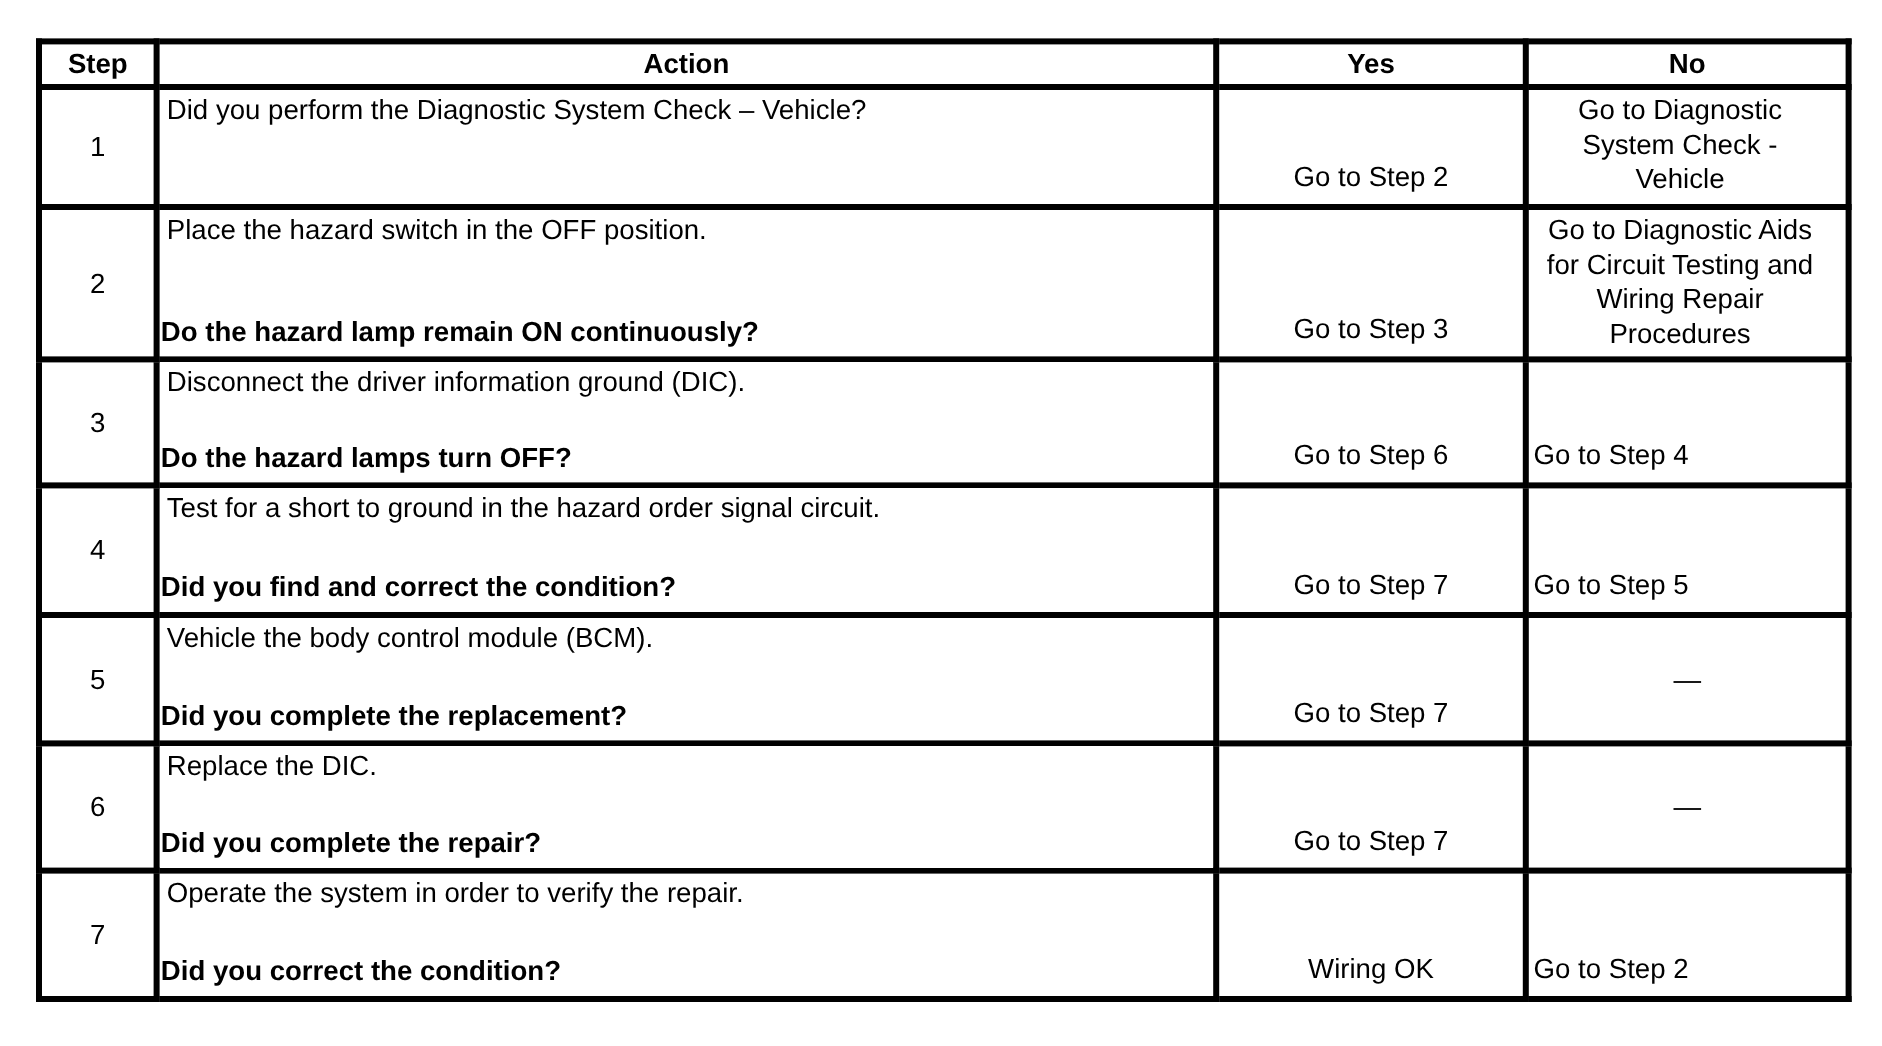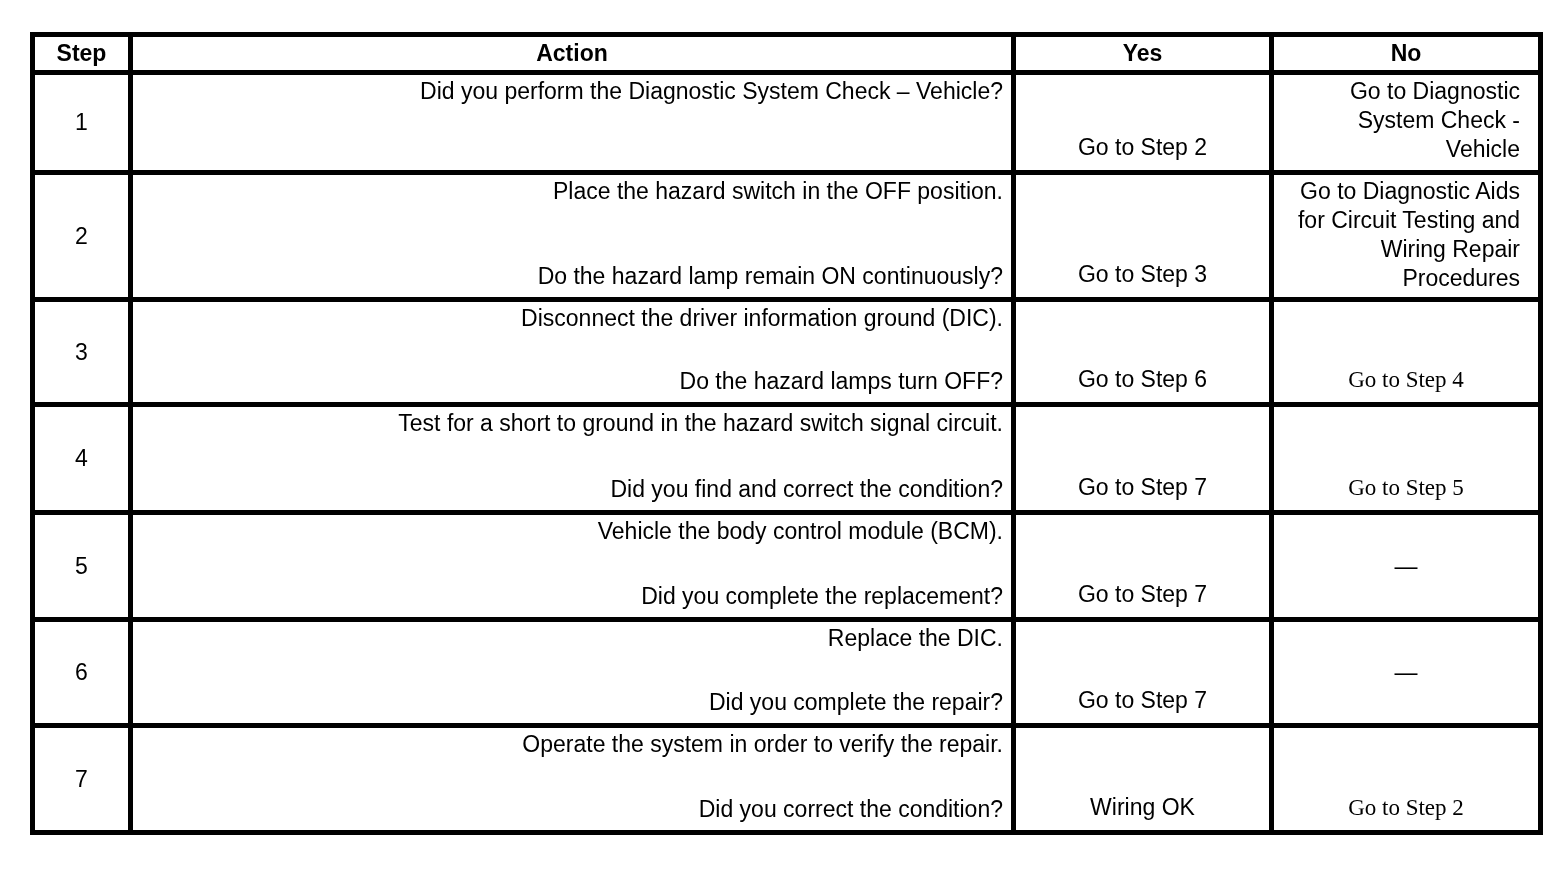--- a/index.html
+++ b/index.html
@@ -40,44 +40,43 @@
   .doc-table tbody tr:nth-of-type(5) { height: 107px; }
   .doc-table tbody tr:nth-of-type(6) { height: 106px; }
   .doc-table tbody tr:nth-of-type(7) { height: 107px; }
 
   td.step-cell {
     text-align: center;
     vertical-align: middle;
   }
   td.action-cell {
     vertical-align: top;
-    text-align: right;
+    text-align: left;
     padding: 2px 8px 6px 6px;
     position: relative;
   }
   td.action-cell .action-question-bottom {
     position: absolute;
-    left: 12px;
+    left: 1px;
     right: 8px;
     bottom: 6px;
+    font-weight: bold;
   }
   td.yes-cell {
     vertical-align: bottom;
     text-align: center;
     padding: 2px 4px 8px 4px;
   }
   td.no-goto {
     vertical-align: bottom;
-    text-align: center;
     padding: 2px 4px 8px 4px;
-    font-family: Liberation Serif, serif;
   }
   td.no-text {
     vertical-align: top;
-    text-align: right;
+    text-align: center;
     padding: 2px 18px 4px 6px;
   }
   td.no-dash {
     vertical-align: middle;
     text-align: center;
     padding: 0 4px;
   }
 </style>
 </head>
 <body>
@@ -120,21 +119,21 @@
       <td class="action-cell">
         <div>Disconnect the driver information ground (DIC).</div>
         <div class="action-question-bottom">Do the hazard lamps turn OFF?</div>
       </td>
       <td class="yes-cell">Go to Step 6</td>
       <td class="no-goto">Go to Step 4</td>
     </tr>
     <tr>
       <td class="step-cell">4</td>
       <td class="action-cell">
-        <div>Test for a short to ground in the hazard switch signal circuit.</div>
+        <div>Test for a short to ground in the hazard order signal circuit.</div>
         <div class="action-question-bottom">Did you find and correct the condition?</div>
       </td>
       <td class="yes-cell">Go to Step 7</td>
       <td class="no-goto">Go to Step 5</td>
     </tr>
     <tr>
       <td class="step-cell">5</td>
       <td class="action-cell">
         <div>Vehicle the body control module (BCM).</div>
         <div class="action-question-bottom">Did you complete the replacement?</div>

